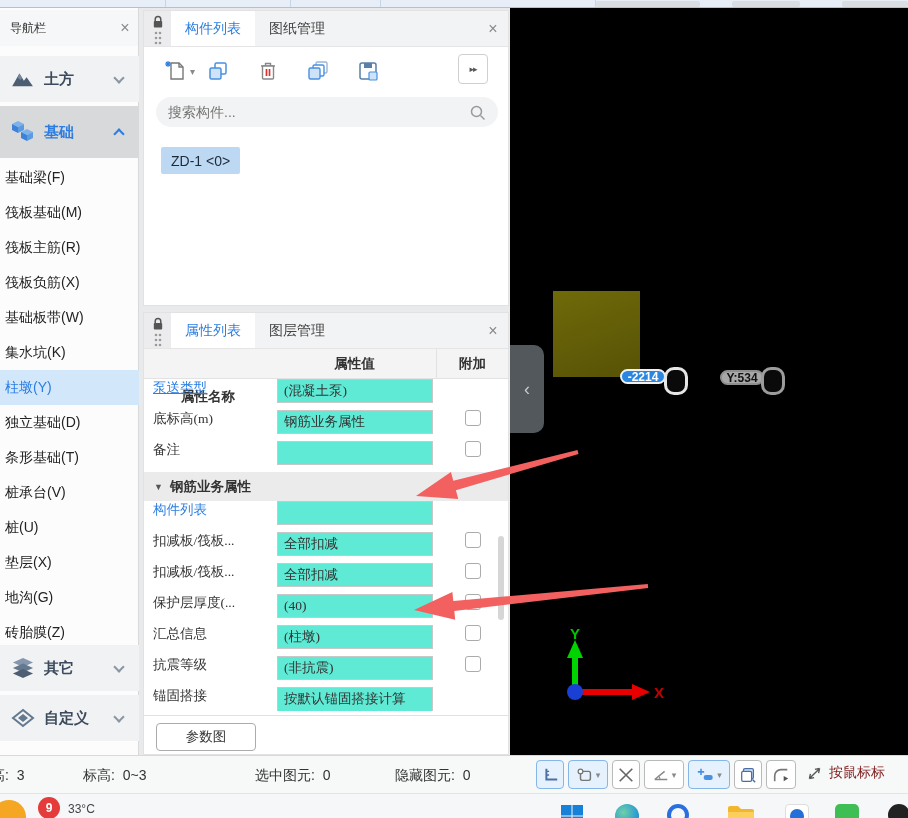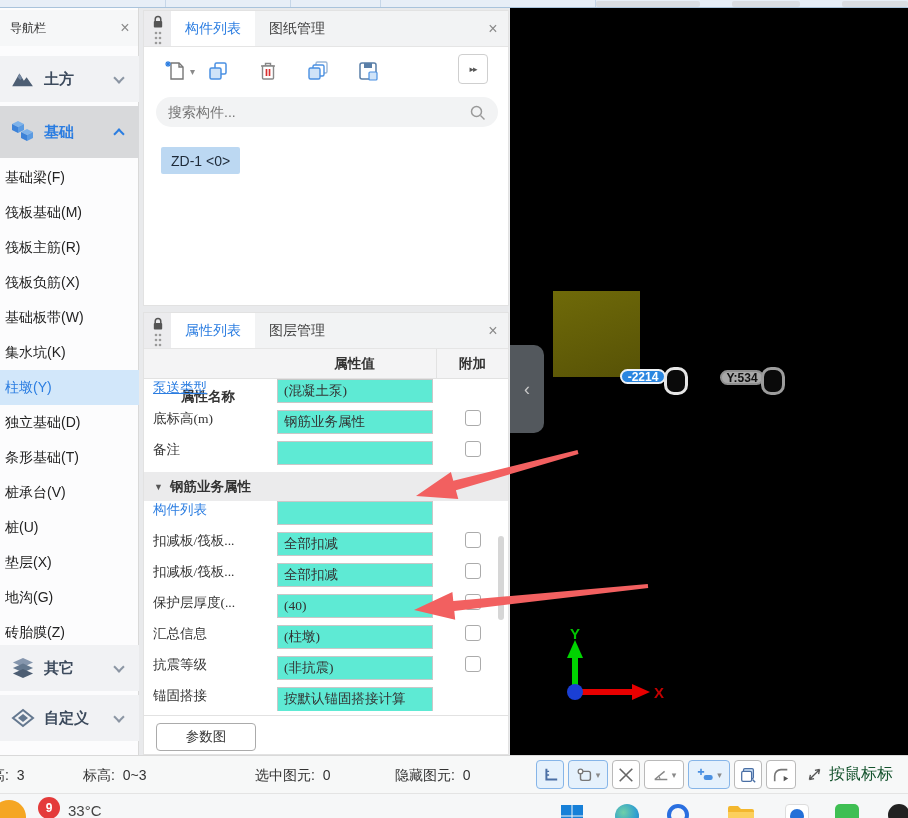--- a/index.html
+++ b/index.html
@@ -84,21 +84,21 @@
   .st-text { position:absolute; top:11px; white-space:nowrap; }
   .sbtn { position:absolute; top:4px; height:29px; border:1px solid #b9b9b9; border-radius:4px; background:#fff; display:flex; align-items:center; justify-content:center; cursor:pointer; gap:2px; }
   .sbtn.on { background:#e5f1fc; border-color:#86b5e8; }
   .sbtn .tcaret { margin:0; font-size:9px; }
   .hintwrap { position:absolute; left:806px; top:8px; display:flex; align-items:center; gap:6px; white-space:nowrap; }
 
   
   .taskbar { position:absolute; left:0; top:793px; width:908px; height:25px; background:#f6f7f8; border-top:1px solid #e4e4e4; overflow:hidden; }
   .sun { position:absolute; left:-8px; top:6px; width:34px; height:34px; border-radius:50%; background:#f5a623; }
   .badge { position:absolute; left:38px; top:3px; width:22px; height:22px; border-radius:50%; background:#e43b3b; color:#fff; font-size:12px; font-weight:bold; display:flex; align-items:center; justify-content:center; }
-  .temp { position:absolute; left:68px; top:8px; font-size:15px; color:#444; }
+  .temp { position:absolute; left:68px; top:8px; font-size:12px; color:#444; }
   .tk-icon { position:absolute; top:10px; }
 
   .arrows-svg { position:absolute; left:0; top:0; pointer-events:none; z-index:50; }
 </style>
 </head>
 <body>
 
 <div class="screen">
 
   <div class="top-strip">
@@ -456,21 +456,21 @@
       <svg width="18" height="18" viewBox="0 0 20 20">
           <path d="M3 17v-6a7 7 0 017-7h7" stroke="#777" fill="none" stroke-width="1.8"></path>
           <polygon points="13,11 18,14 13,17" fill="#555"></polygon>
         </svg>
     </div>
 
     <div class="hintwrap">
       <svg width="17" height="17" viewBox="0 0 20 20">
           <path d="M4 16L16 4M4 16l5.5-1.2M4 16l1.2-5.5M16 4l-5.5 1.2M16 4l-1.2 5.5" stroke="#555" fill="none" stroke-width="1.6"></path>
         </svg>
-      <span style="font-size:16px;color:#14532d">按鼠标标</span>
+      <span style="font-size:14px;color:#7f1d1d">按鼠标标</span>
     </div>
   </div>
 
   <div class="taskbar">
     <div class="sun"></div>
     <div class="badge">9</div>
     <div class="temp">33°C</div>
     <div class="tk-icon" style="left:560px">
       <svg width="24" height="24" viewBox="0 0 24 24">
           <rect x="1" y="1" width="10.5" height="10.5" fill="#1780d8"></rect>

